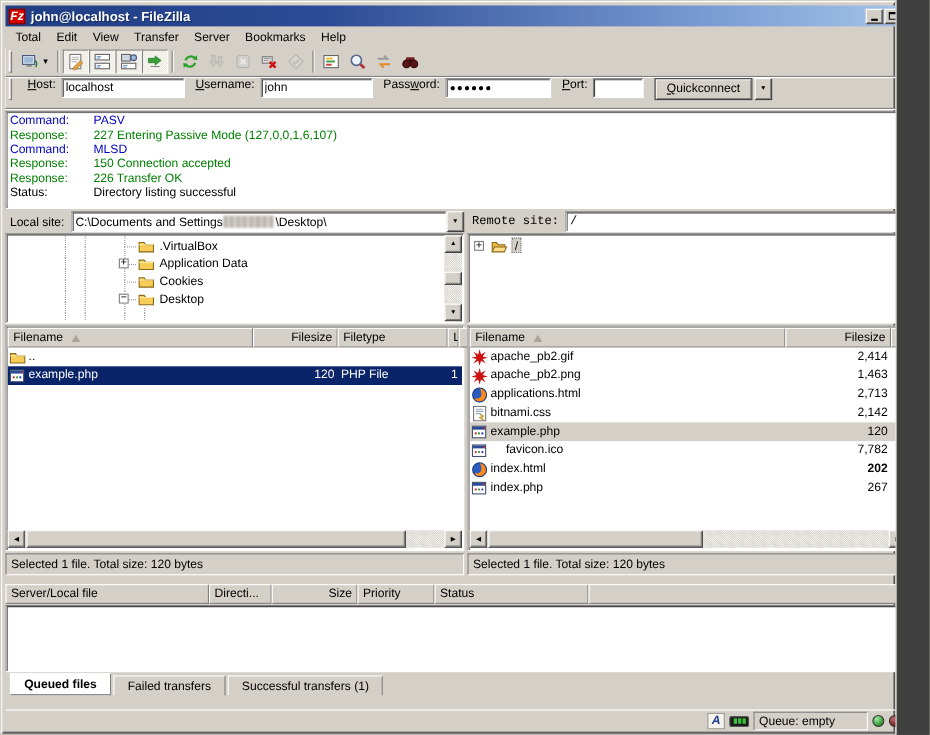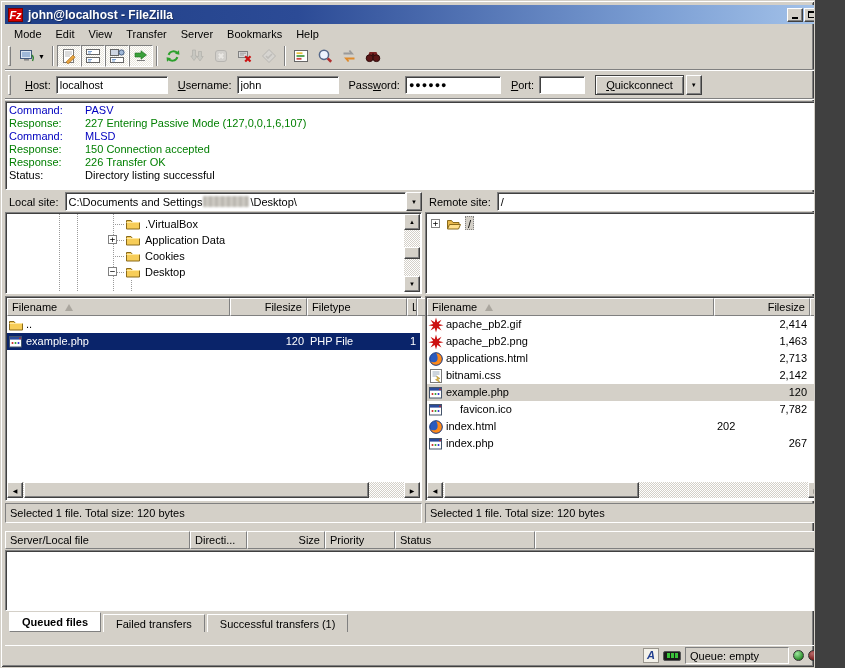--- a/index.html
+++ b/index.html
@@ -45,21 +45,21 @@
   .tb.wide{width:34px;}
   .tb.pressed{border:1px solid #808080;border-bottom-color:#fff;border-right-color:#fff;
     background-color:#e9e6dc;
     background-image:linear-gradient(45deg,#fff 25%,transparent 25%,transparent 75%,#fff 75%),
                      linear-gradient(45deg,#fff 25%,transparent 25%,transparent 75%,#fff 75%);
     background-size:2px 2px;background-position:0 0,1px 1px;}
   .tb.disabled{filter:grayscale(90%) opacity(.5);}
   .tb .icon{width:16px;height:16px;display:block;}
   .dropcaret{font-size:7px;margin-left:3px;}
   
-  .quickbar{left:4px;top:70px;width:837px;height:28px;display:flex;align-items:center;
+  .quickbar{left:4px;top:70px;width:837px;height:28px;display:flex;
     border-bottom:1px solid #808080;box-shadow:0 1px 0 #fff;}
   .qlabel{margin:0 5px 0 10px;white-space:nowrap;}
   .qinput{height:18px;border:1px solid #808080;border-bottom-color:#fff;border-right-color:#fff;
     box-shadow:inset 1px 1px 0 #404040;background:#fff;font-family:"Liberation Sans",sans-serif;
     font-size:11px;padding:1px 3px;outline:none;}
   .qbtn{height:20px;margin-left:10px;padding:0 10px;display:flex;align-items:center;
     border:1px solid #404040;box-shadow:inset 1px 1px 0 #fff,inset -1px -1px 0 #808080;
     background:#d4d0c8;font-size:11px;}
   .qdrop{width:16px;height:20px;margin-left:2px;display:flex;align-items:center;justify-content:center;
     font-size:6px;}
@@ -160,21 +160,21 @@
       <div class="wbtn raised">
           <span class="glyph-max"></span>
         </div>
       <div class="wbtn raised" style="margin-left:3px;">
           <span class="glyph-x">X</span>
         </div>
     </div>
   </div>
 
   <div class="abs menubar" id="menubar">
-      <span class="menu-item">Mode</span>
+      <span class="menu-item">Total</span>
       <span class="menu-item">Edit</span>
       <span class="menu-item">View</span>
       <span class="menu-item">Transfer</span>
       <span class="menu-item">Server</span>
       <span class="menu-item">Bookmarks</span>
       <span class="menu-item">Help</span>
     </div>
 
   <div class="abs toolbar" id="toolbar">
       <div class="grip"></div>
@@ -333,21 +333,21 @@
   <div class="abs siterow" style="left:8px;top:191px;width:413px;">
     <span>Local site:</span>
     <div class="combofield" style="margin-left:6px;flex:1;">
       <span>C:\Documents and Settings</span>
         <span class="redacted"></span>
         <span>\Desktop\</span>
     </div>
     <div class="combodrop">▼</div>
   </div>
 
-  <div class="abs siterow" style="left:428px;top:191px;width:412px;">
+  <div class="abs siterow" style="left:428px;top:191px;width:412px;font-family:Liberation Mono, monospace;">
     <span>Remote site:</span>
     <div class="combofield" style="margin-left:6px;flex:1;">
       <span>/</span>
     </div>
     <div class="combodrop">▼</div>
   </div>
 
   <div class="abs treebox sunken" style="left:4px;top:211px;width:417px;height:82px;">
     <div id="localtree" class="abs" style="left:1px;top:1px;right:17px;bottom:1px;overflow:hidden;">
         <div class="guide" style="left: 52px; top: 0px; bottom: 0px;"></div>
@@ -542,21 +542,21 @@
         </div>
         <div class="frow">
           <div class="cell namecell" style="width: 287px;">
             <span class="fic"><svg width="16" height="16" viewBox="0 0 16 16" xmlns="http://www.w3.org/2000/svg">
                 <circle cx="8" cy="8" r="6.3" fill="#2a5bbf"></circle>
                 <path d="M8 1.7a6.3 6.3 0 1 1-5.8 8.8C4.5 12 9 11.5 9.5 8.5 10 5.8 9 3.5 8 1.7z" fill="#ff8a1a"></path>
                 <circle cx="8" cy="8" r="6.3" fill="none" stroke="#1a3a80"></circle>
               </svg></span>
             <span>index.html</span>
           </div>
-          <div class="cell num" style="width: 96px;"><span style="width: 100%; display: inline-block; text-align: left;">202</span></div>
+          <div class="cell num" style="width: 96px;"><span style="width: 100%; display: inline-block; text-align: right; font-weight: bold;">202</span></div>
         </div>
         <div class="frow">
           <div class="cell namecell" style="width: 287px;">
             <span class="fic"><svg width="16" height="16" viewBox="0 0 16 16" xmlns="http://www.w3.org/2000/svg">
                 <rect x="1.5" y="2.5" width="12" height="10.5" fill="#fff" stroke="#44546a"></rect>
                 <rect x="2" y="3" width="11" height="2.6" fill="#2a4a9a"></rect>
                 <circle cx="12" cy="4.3" r="0.9" fill="#cc2222"></circle>
                 <circle cx="4.5" cy="9" r="1" fill="#cc2222"></circle>
                 <circle cx="7.5" cy="9" r="1" fill="#2a9a2a"></circle>
                 <circle cx="10.5" cy="9" r="1" fill="#2a2acc"></circle>

